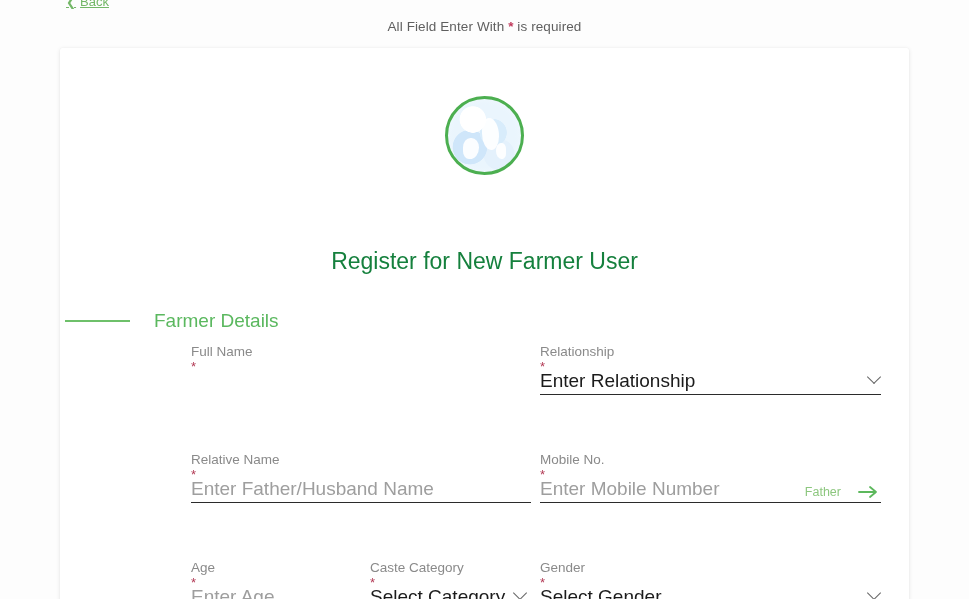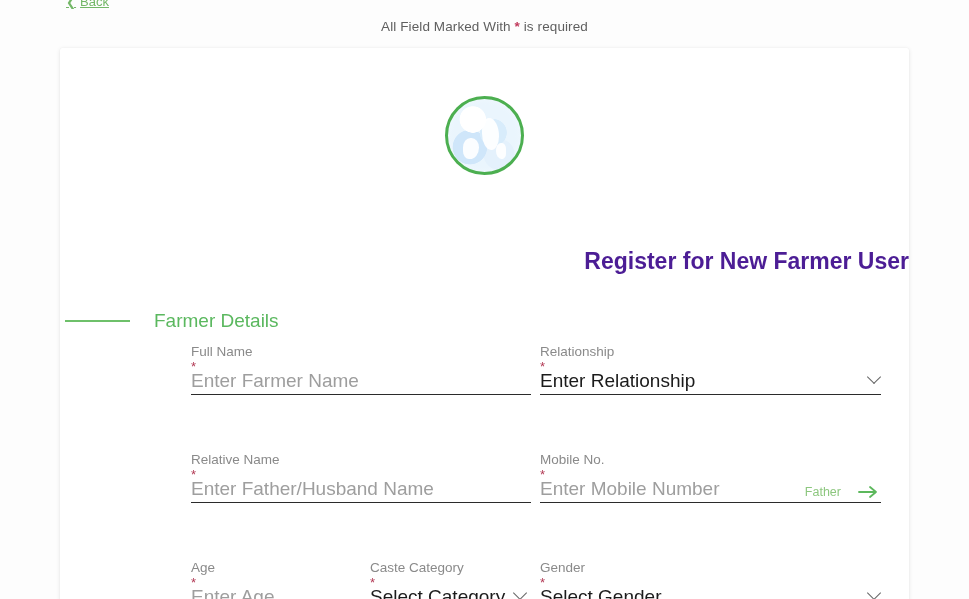--- a/index.html
+++ b/index.html
@@ -58,22 +58,22 @@
     position: absolute; background: #ffffff; opacity: .92;
   }
   .logo .c1 { left: 26%; top: 16%; width: 16%; height: 30%; border-radius: 60% 40% 50% 50%; }
   .logo .c2 { left: 46%; top: 26%; width: 24%; height: 44%; border-radius: 40% 60% 45% 55%; }
   .logo .c3 { left: 20%; top: 54%; width: 22%; height: 28%; border-radius: 50% 50% 60% 40%; }
   .logo .c4 { left: 66%; top: 60%; width: 14%; height: 22%; border-radius: 55% 45% 40% 60%; }
 
   
   .page-title {
     position: absolute; left: 0; top: 200px; width: 849px;
-    text-align: right;
-    font-size: 23px; color: #4c1d95; font-weight: 700;
+    text-align: center;
+    font-size: 23px; color: #15803d; font-weight: 400;
   }
 
   
   .section-head {
     position: absolute; left: 5px; top: 262px;
     display: flex; align-items: center; gap: 24px;
   }
   .section-rule { width: 65px; height: 1.5px; background: #6ec06a; }
   .section-title { font-size: 19px; color: #5bb85f; font-weight: 400; }
 
@@ -135,21 +135,21 @@
 <body>
 
 <div class="page">
 
   <a class="back-link" href="#">
     <span class="chev">❮</span>
     <span>Back</span>
   </a>
 
   <div class="required-note">
-    <span>All Field Marked With </span><span class="star">*</span><span> is required</span>
+    <span>All Field Enter With </span><span class="star">*</span><span> is required</span>
   </div>
 
   <div class="card">
 
     <div class="logo-wrap">
       <div class="logo">
         <span class="cont c1"></span>
         <span class="cont c2"></span>
         <span class="cont c3"></span>
         <span class="cont c4"></span>
@@ -164,23 +164,20 @@
     </div>
 
     <div class="form">
 
       <div class="row">
 
         <div class="field col-left">
           <div class="lbl-line">
             <span class="lbl">Full Name</span>
             <span class="star">*</span>
-          </div>
-          <div class="ctl">
-            <input type="text" placeholder="Enter Farmer Name" style="">
           </div>
         </div>
 
         <div class="field col-right">
           <div class="lbl-line">
             <span class="lbl">Relationship</span>
             <span class="star">*</span>
           </div>
           <div class="ctl">
             <div class="selval">Enter Relationship</div>

